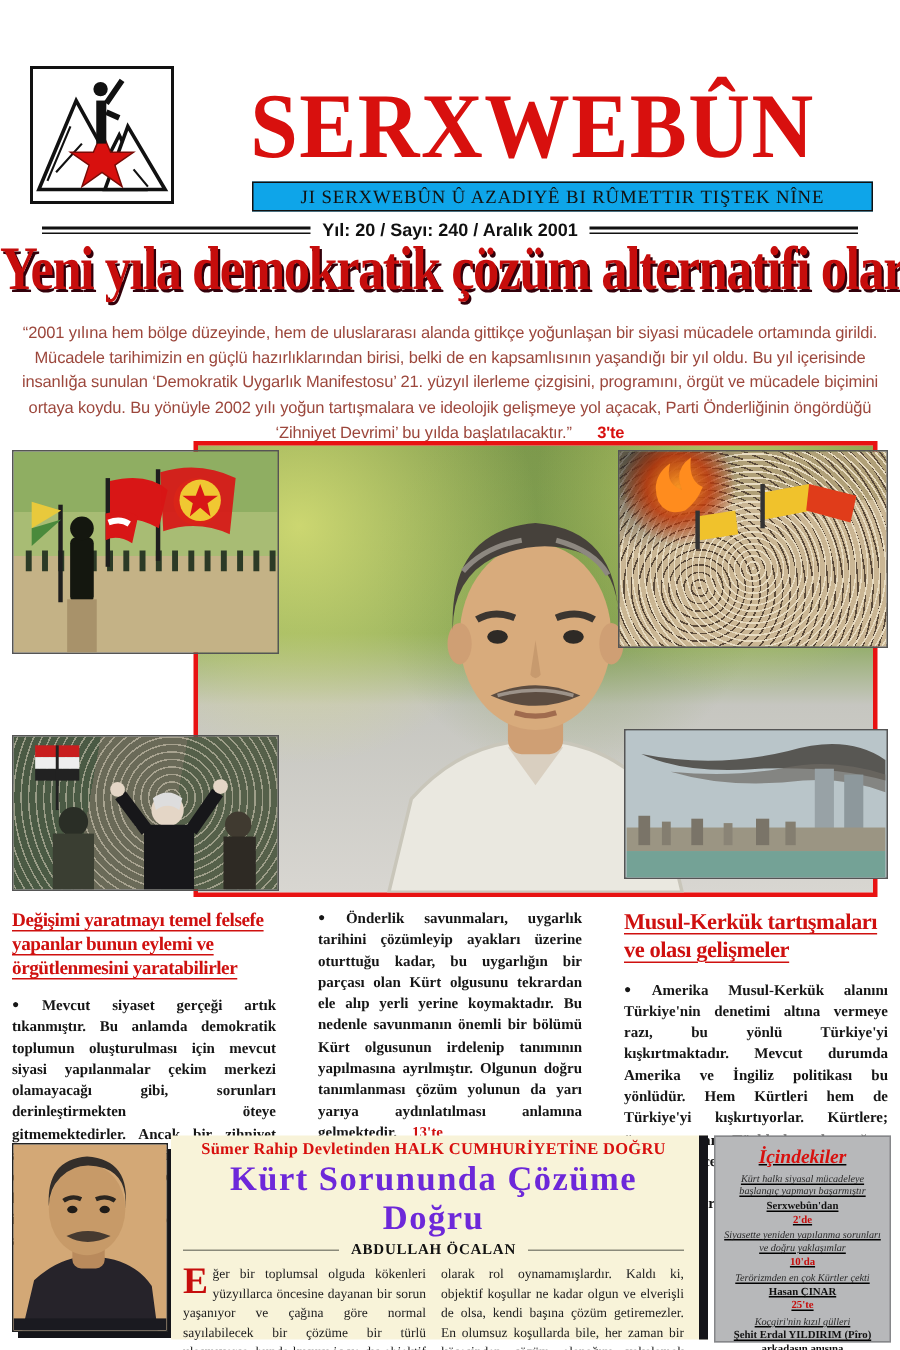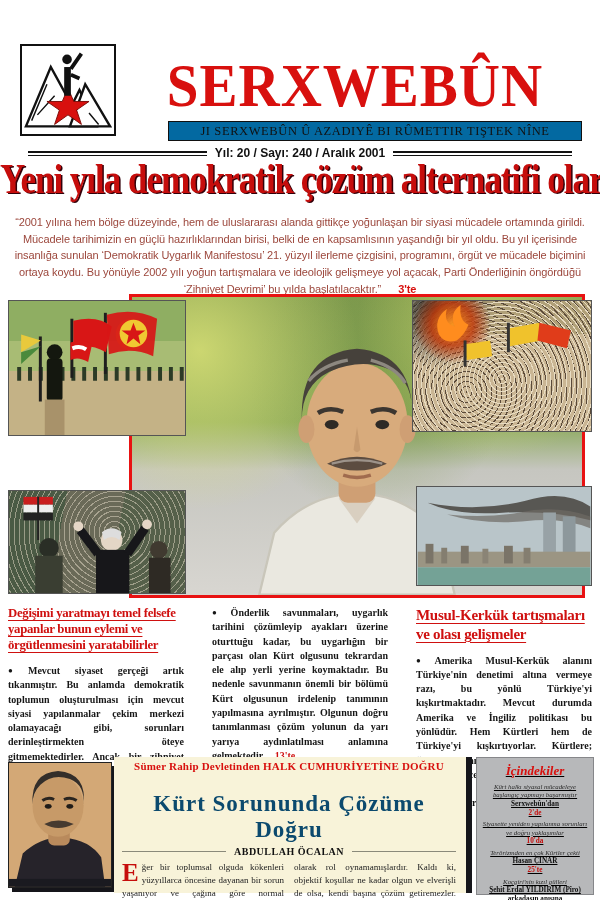--- a/index.html
+++ b/index.html
@@ -8,21 +8,21 @@
 
   
   .logo-box { position:absolute; left:20px; top:44px; width:96px; height:92px;
     border:2px solid #111; background:#fff; }
   .logo-box svg { width:100%; height:100%; display:block; }
   .paper-title { position:absolute; left:124px; top:44px; width:462px; height:76px;
     font-family:"Liberation Serif", serif; font-weight:bold; color:#d8100e;
     font-size:57px; line-height:76px; text-align:center; letter-spacing:1px;
     transform:scaleY(1.08); transform-origin:top; white-space:nowrap; }
   .tagline-box { position:absolute; left:168px; top:121px; width:414px; height:20px;
-    border:1px solid #111; background:#0369a1; text-align:center;
+    border:1px solid #111; background:#0ea5e9; text-align:center;
     font-size:12.5px; line-height:18px; letter-spacing:.6px; color:#111; }
   .issue-row { position:absolute; left:28px; top:146px; width:544px; display:flex; align-items:center; }
   .issue-rule { flex:1; height:5px; border-top:2px solid #111; border-bottom:1px solid #111; }
   .issue-text { padding:0 8px; font-family:"Liberation Sans", sans-serif;
     font-weight:bold; font-size:12px; color:#111; white-space:nowrap; }
 
   
   .main-headline { position:absolute; left:0; top:156px; width:600px; text-align:center;
     font-weight:bold; font-size:35px; letter-spacing:-1px; color:#c60d0c;
     text-shadow:1.5px 1.5px 0 #33000a; transform:scaleY(1.18); transform-origin:top;
@@ -72,22 +72,22 @@
 
   
   .feat-photo { position:absolute; left:8px; top:762px; width:104px; height:126px;
     border:1px solid #222; box-shadow:4px 4px 0 #15151a;
     background:linear-gradient(#d8b184, #c9a070); }
   .feat-photo svg { width:100%; height:100%; display:block; }
 
   .feature { position:absolute; left:114px; top:757px; width:358px; height:136px;
     background:#f8f3d9; border-right:6px solid #15151a; padding:3px 10px 0 8px; }
   .kicker { text-align:center; color:#d8100e; font-weight:bold; font-size:11px; letter-spacing:.2px; }
-  .feat-title { text-align:center; color:#0c4a6e; font-size:23px; font-weight:bold;
-    letter-spacing:1px; line-height:1.15; margin-top:19px; }
+  .feat-title { text-align:center; color:#6d28d9; font-size:23px; font-weight:bold;
+    letter-spacing:1px; line-height:1.15; margin-top:1px; }
   .byline-row { display:flex; align-items:center; margin:2px 0 4px; }
   .byline-rule { flex:1; border-top:1px solid #8a8a7a; }
   .byline { padding:0 8px; font-weight:bold; font-size:10px; color:#111; letter-spacing:.5px; }
   .feat-cols { display:flex; gap:10px; }
   .feat-cols p { flex:1; font-size:9px; line-height:1.45; text-align:justify; color:#222; }
   .dropcap { float:left; color:#c60d0c; font-weight:bold; font-size:25px; line-height:20px;
     margin:2px 3px 0 0; }
 
   
   .contents { position:absolute; left:476px; top:757px; width:118px; height:138px;

